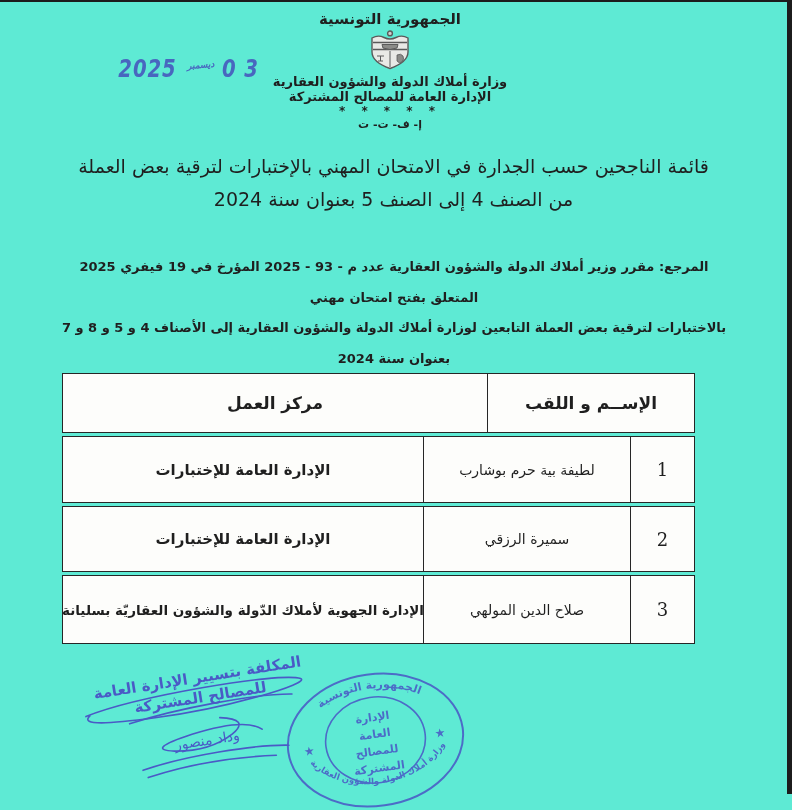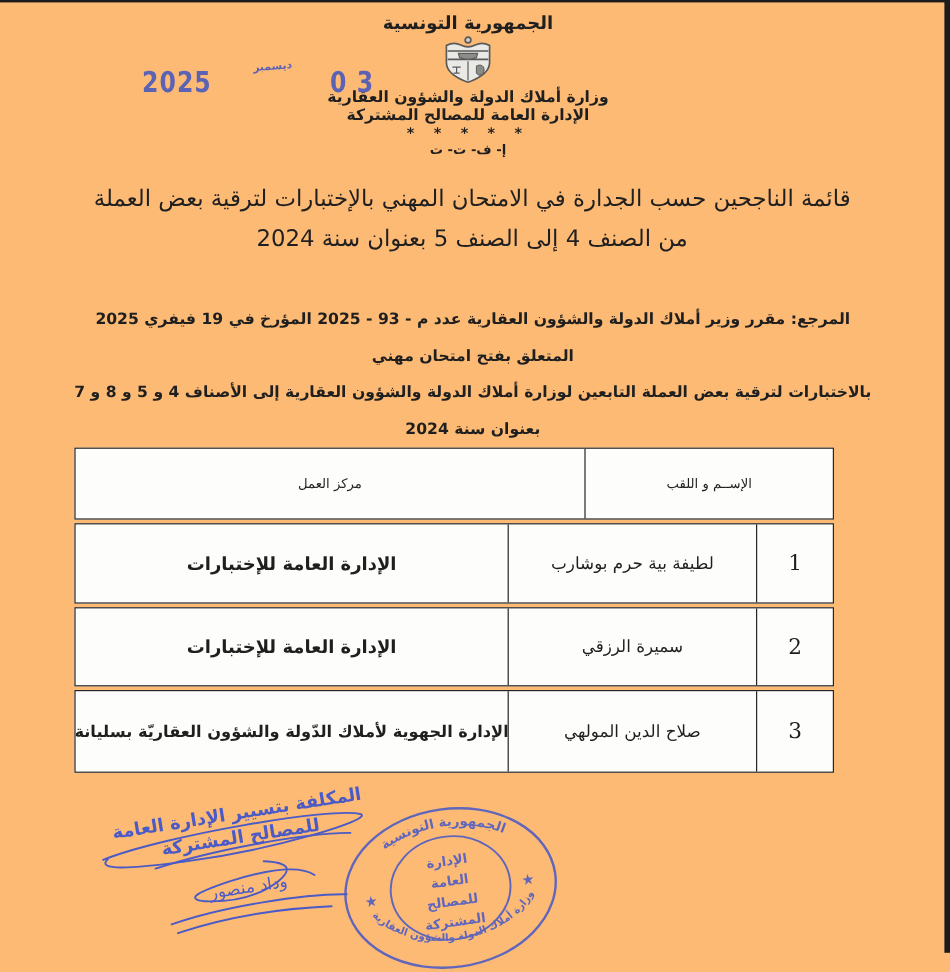--- a/index.html
+++ b/index.html
@@ -1,35 +1,35 @@
 <!DOCTYPE html>
 <html lang="ar"><head>
 <meta charset="utf-8">
 <style>
   html,body { margin:0; padding:0; }
   body { font-family:"DejaVu Sans", sans-serif; }
   .page {
     position:relative; width:792px; height:810px;
-    background:#fdba74; overflow:hidden; color:#1f1f1f;
+    background:#5eead4; overflow:hidden; color:#1f1f1f;
   }
   .edge-top   { position:absolute; top:0; left:0; width:792px; height:2px; background:#1c1c1c; }
   .edge-right { position:absolute; top:0; right:0; width:5px; height:794px; background:#1c1c1c; }
 
   
   .header { position:absolute; top:10px; left:0; right:12px; text-align:center; direction:rtl; }
   .hdr-republic { font-size:15px; font-weight:bold; letter-spacing:.5px; }
   .hdr-emblem { margin:2px auto 0; width:52px; height:40px; }
   .hdr-line { font-size:13px; font-weight:bold; line-height:1.18; }
   .hdr-stars { font-size:12px; font-weight:bold; letter-spacing:6px; line-height:1.1; }
   .hdr-initials { font-size:11px; font-weight:bold; line-height:1.3; }
 
   
   .date-stamp {
-    position:absolute; left:112px; top:55px; display:flex; align-items:flex-start; gap:28px;
-    color:#4656bd; opacity:.88;
+    position:absolute; left:112px; top:55px; display:flex; align-items:center; gap:4px;
+    color:#4656bd; opacity:.88;font-style:italic;
   }
   .ds-year,.ds-day { font-size:24px; font-weight:bold; letter-spacing:1px; transform:scaleX(.82); }
   .ds-month { font-size:9px; font-weight:bold; transform:translateY(-4px) rotate(-4deg); }
 
   
   .doc-title {
     position:absolute; top:150px; left:45px; right:50px; direction:rtl; text-align:center;
     font-size:19px; font-weight:normal; line-height:1.75;
   }
   .reference {
@@ -48,21 +48,21 @@
     box-sizing:border-box; overflow:hidden;
   }
   .cell:not(:last-child) { border-left:1.6px solid #262626; }
   .c-rank  { width:64px; }
   .c-name  { width:207px; }
   .c-center{ flex:1; }
   .trow.head { height:60px; }
   .trow.r1 { height:67px; }
   .trow.r2 { height:66px; }
   .trow.r3 { height:69px; }
-  .head .cell { font-size:11px; font-weight:normal; }
+  .head .cell { font-size:17px; font-weight:bold; }
   .name-txt { font-size:14px; }
   .center-txt { font-size:15px; font-weight:bold; }
   .center-txt.long { font-size:13.5px; white-space:nowrap; }
   .rank-txt { font-family:"DejaVu Serif", serif; font-size:18px; }
 
   
   .sig-block {
     position:absolute; left:72px; top:668px; width:268px; height:130px;
     color:#4a5ac6; transform:rotate(-9deg); direction:rtl; text-align:center;
   }

